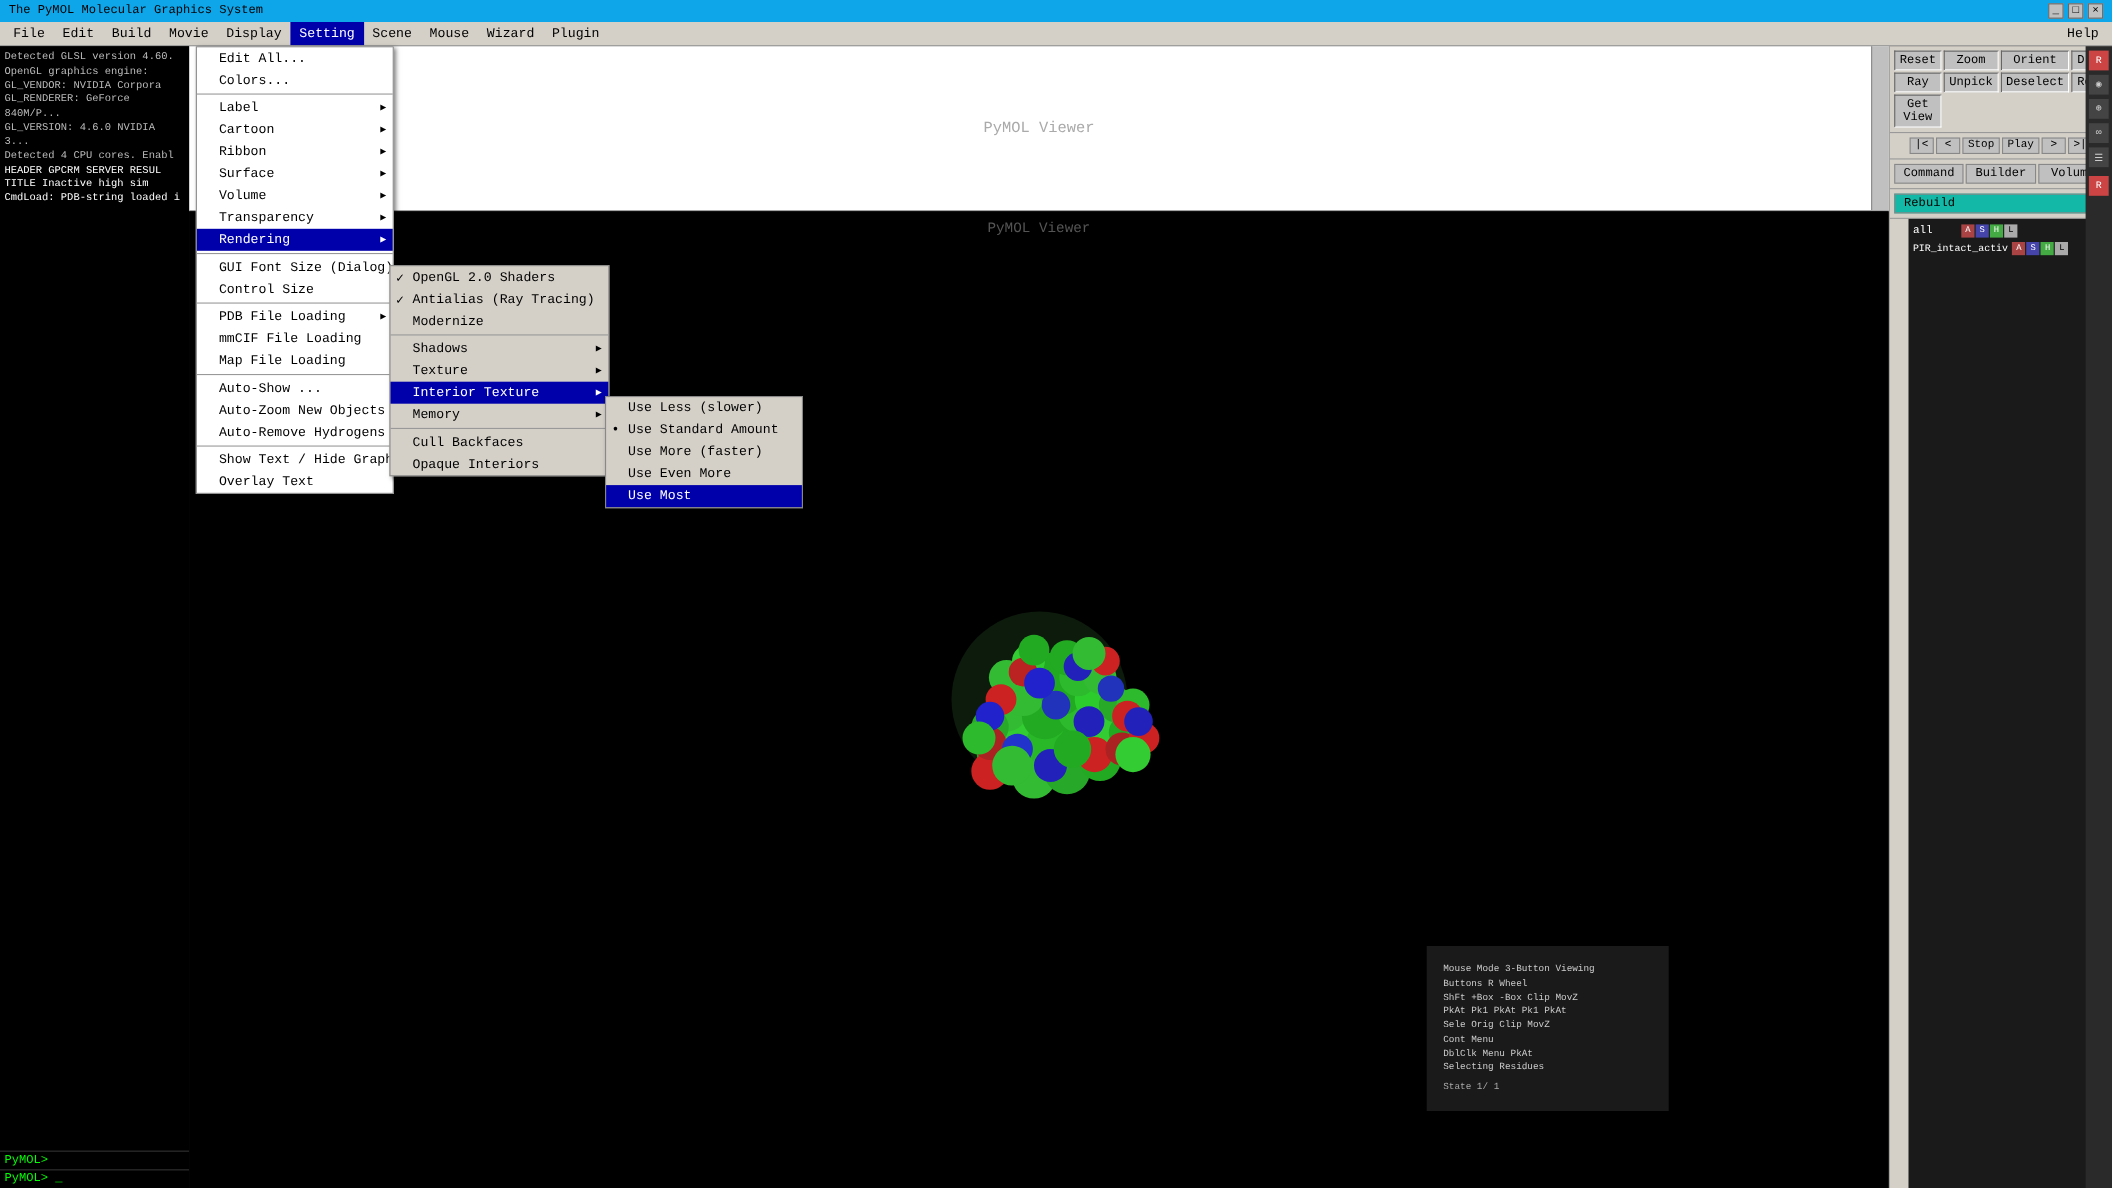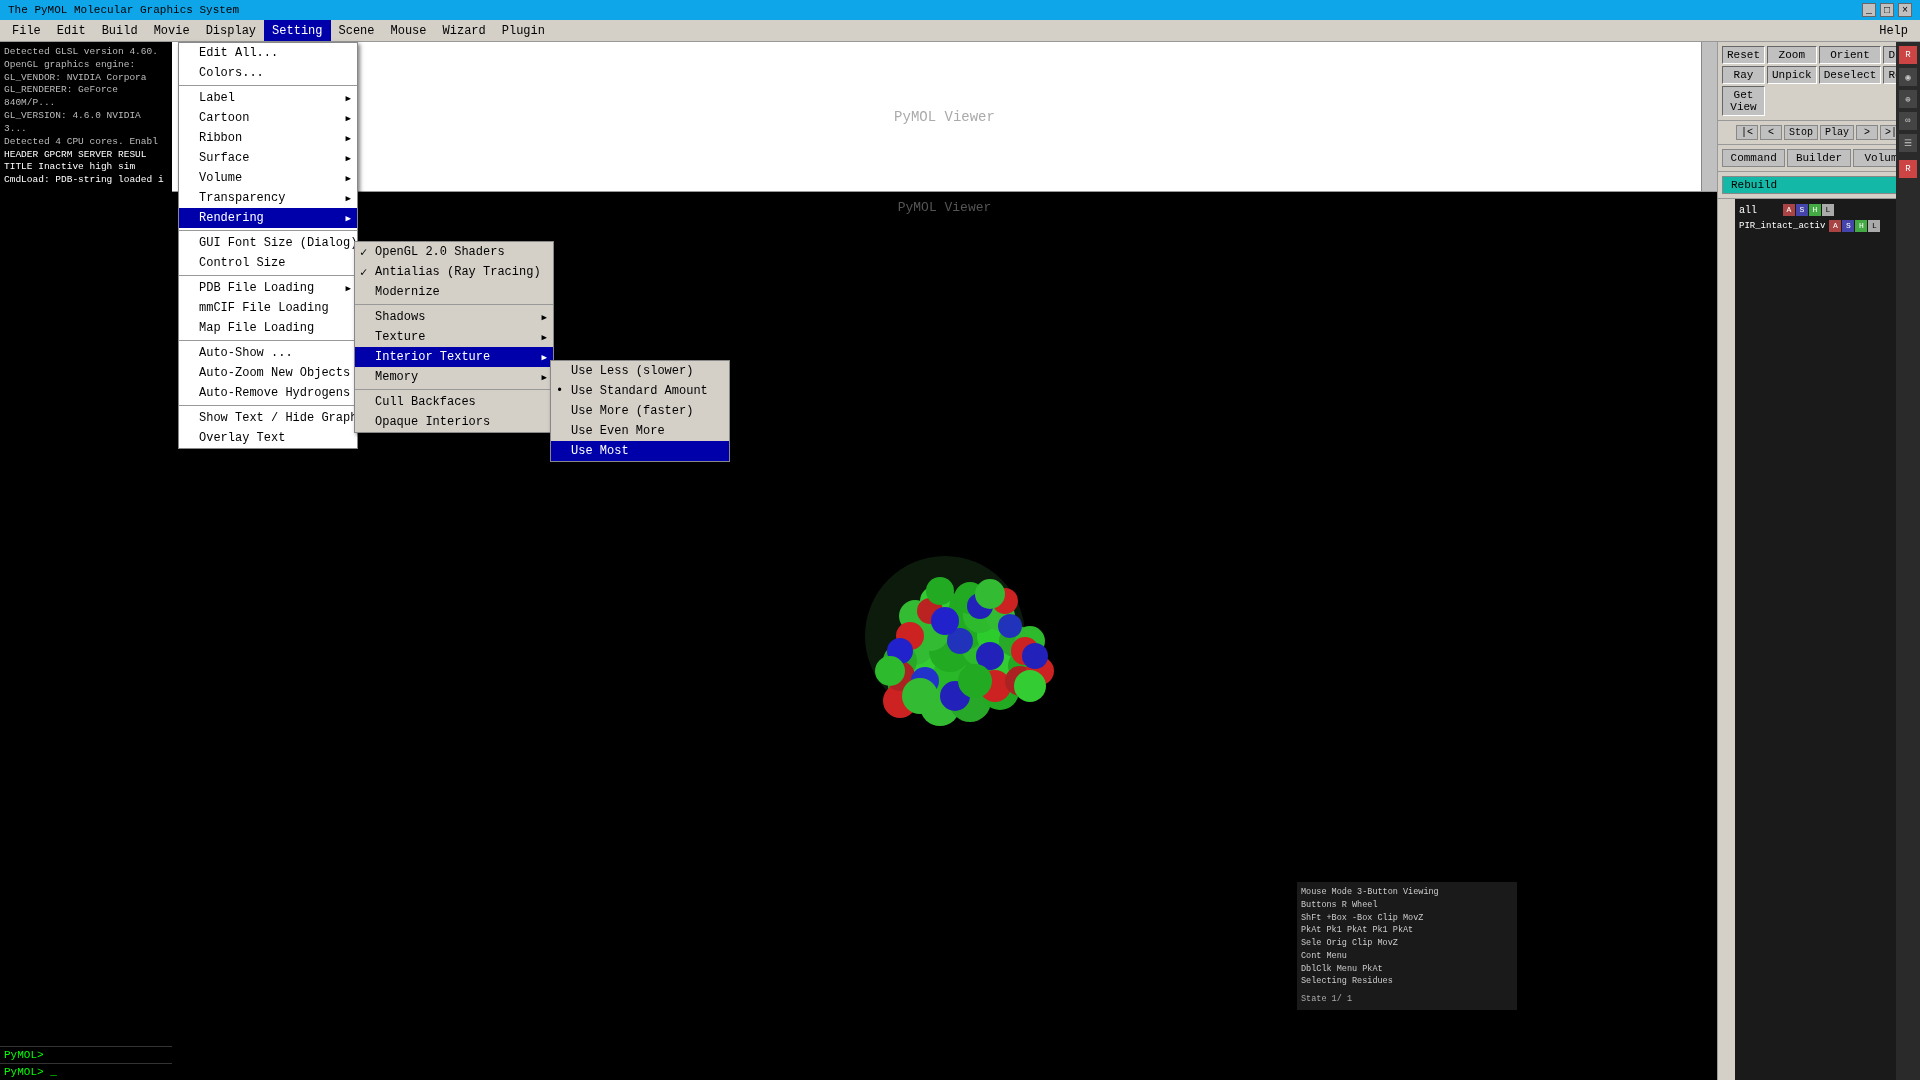--- a/index.html
+++ b/index.html
@@ -360,21 +360,21 @@
 
     
     #mouse-mode-panel {
       position: absolute;
       bottom: 70px;
       right: 200px;
       width: 220px;
       background: #1a1a1a;
       color: #ccc;
       font-size: 8.5px;
-      padding: 4px;
+      padding: 15px;
       line-height: 1.4;
     }
   </style>
 </head>
 <body>
 
 <div id="title-bar">
   <span>The PyMOL Molecular Graphics System</span>
   <div id="title-bar-controls">
     <div class="title-btn">_</div>

